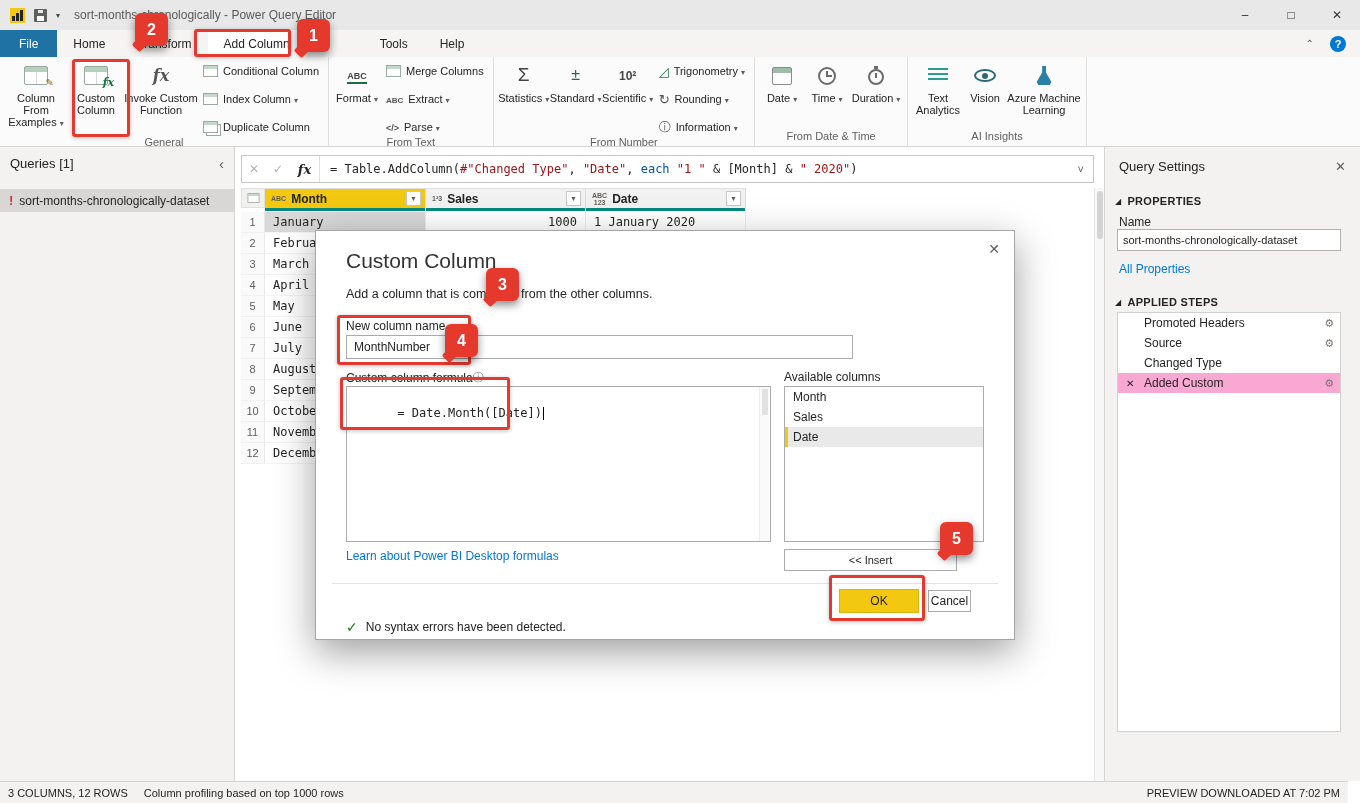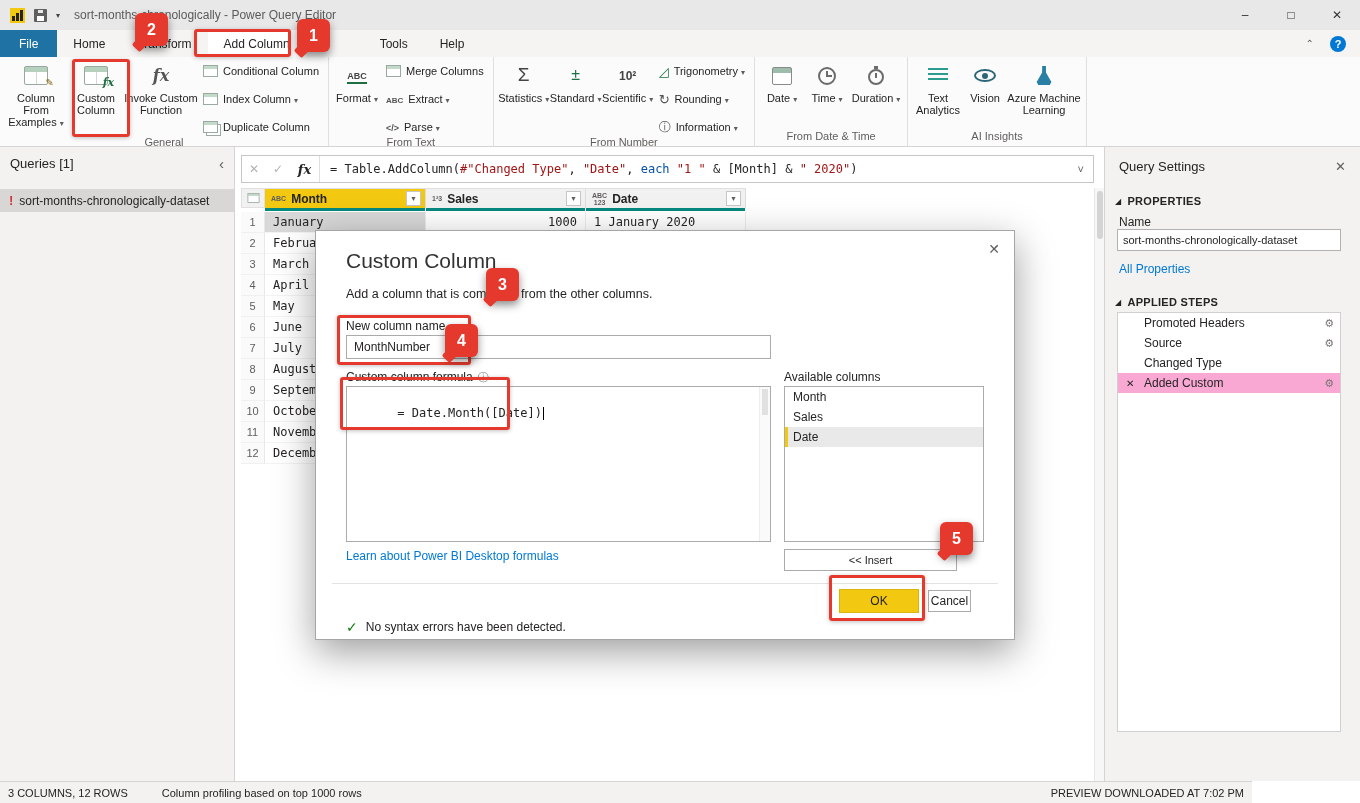--- a/index.html
+++ b/index.html
@@ -120,31 +120,31 @@
   .s-link{position:absolute;left:14px;top:115px;color:#0078d4}
   .steps{position:absolute;left:12px;top:165px;width:224px;height:420px;background:#fff;border:1px solid #d2d0ce}
   .step{display:flex;align-items:center;height:20px;padding-left:26px;position:relative;font-size:12px}
   .step .gear{margin-left:auto;padding-right:6px;color:#797775;font-size:11px}
   .step .gear::before{content:'⚙'}
   .step.sel{background:#f9a8d4}
   .step .del{position:absolute;left:8px;font-size:10px;color:#252423}
   .step .del::before{content:'✕'}
 
   
-  .status{position:absolute;left:0;top:781px;width:1252px;height:22px;background:#f3f2f1;border-top:1px solid #d6d4d2;display:flex;align-items:center;font-size:11px;padding:0 8px;gap:34px}
+  .status{position:absolute;left:0;top:781px;width:1348px;height:22px;background:#f3f2f1;border-top:1px solid #d6d4d2;display:flex;align-items:center;font-size:11px;padding:0 8px;gap:16px}
   .st-right{margin-left:auto}
 
   
   .modal{position:absolute;left:315px;top:230px;width:700px;height:410px;background:#fff;border:1px solid #a6a6a6;box-shadow:0 12px 36px rgba(0,0,0,.38);z-index:50}
   .m-close{position:absolute;right:14px;top:10px;font-size:14px;color:#605e5c}
   .m-title{position:absolute;left:30px;top:18px;font-size:21px;color:#333}
   .m-sub{position:absolute;left:30px;top:56px;font-size:12.5px}
   .m-lab1{position:absolute;left:30px;top:88px}
-  .m-in1{position:absolute;left:30px;top:104px;width:425px;height:24px;border:1px solid #ababab;display:flex;align-items:center;padding:0 7px}
-  .m-lab2{position:absolute;left:30px;top:139px;display:flex;align-items:flex-start;gap:5px}
+  .m-in1{position:absolute;left:30px;top:104px;width:507px;height:24px;border:1px solid #ababab;display:flex;align-items:center;padding:0 7px}
+  .m-lab2{position:absolute;left:30px;top:139px;display:flex;align-items:center;}
   .m-info{color:#797775;font-size:11px}
   .m-ta{position:absolute;left:30px;top:155px;width:425px;height:156px;border:1px solid #ababab;font-family:"DejaVu Sans Mono","Liberation Mono",monospace;font-size:12px;padding:5px 7px;white-space:pre}
   .ta-scroll{position:absolute;right:0;top:0;bottom:0;width:11px;border-left:1px solid #ededed;background:#fafafa}
   .ta-scroll::after{content:'';position:absolute;left:2px;top:2px;width:6px;height:26px;background:#e1e1e1}
   .m-caret{display:inline-block;width:1px;height:13px;background:#000;vertical-align:middle;margin-left:1px}
   .m-link{position:absolute;left:30px;top:318px;color:#0078d4}
   .m-avlab{position:absolute;left:468px;top:139px}
   .m-list{position:absolute;left:468px;top:155px;width:200px;height:156px;border:1px solid #ababab;background:#fff}
   .m-li{height:20px;display:flex;align-items:center;padding-left:8px}
   .m-li.sel{background:#e9e9e9;border-left:3px solid #f2c811;padding-left:5px}

